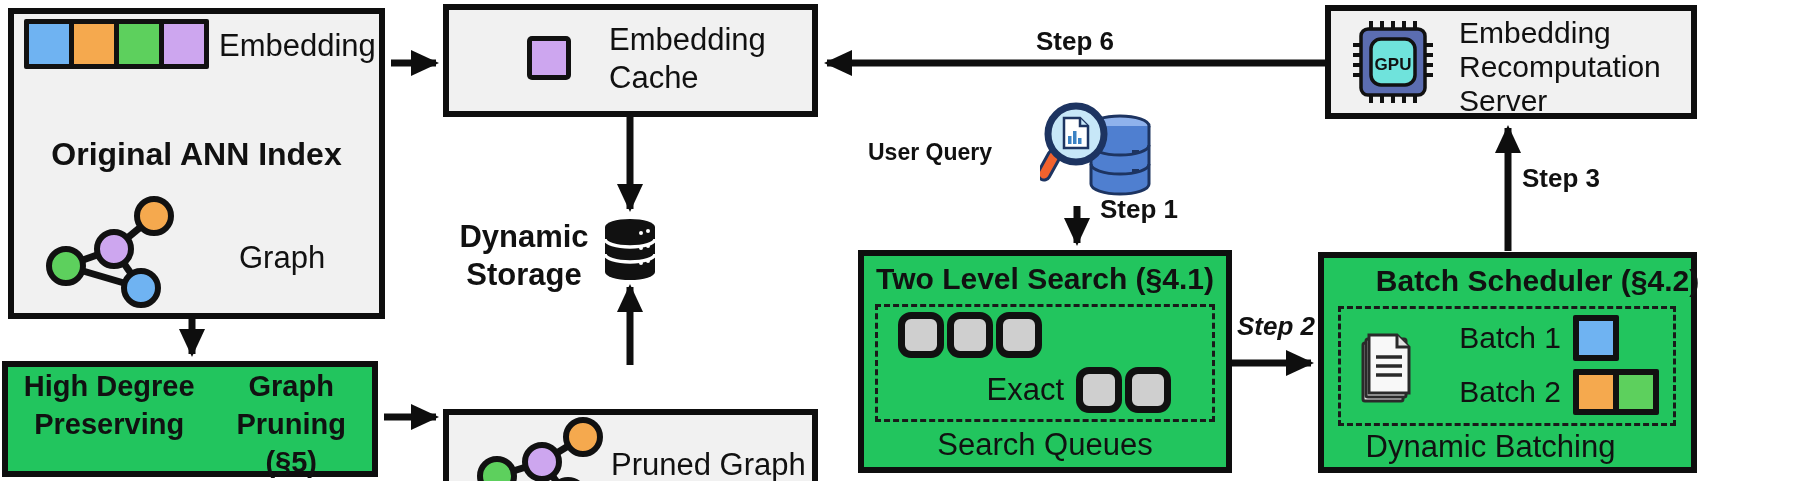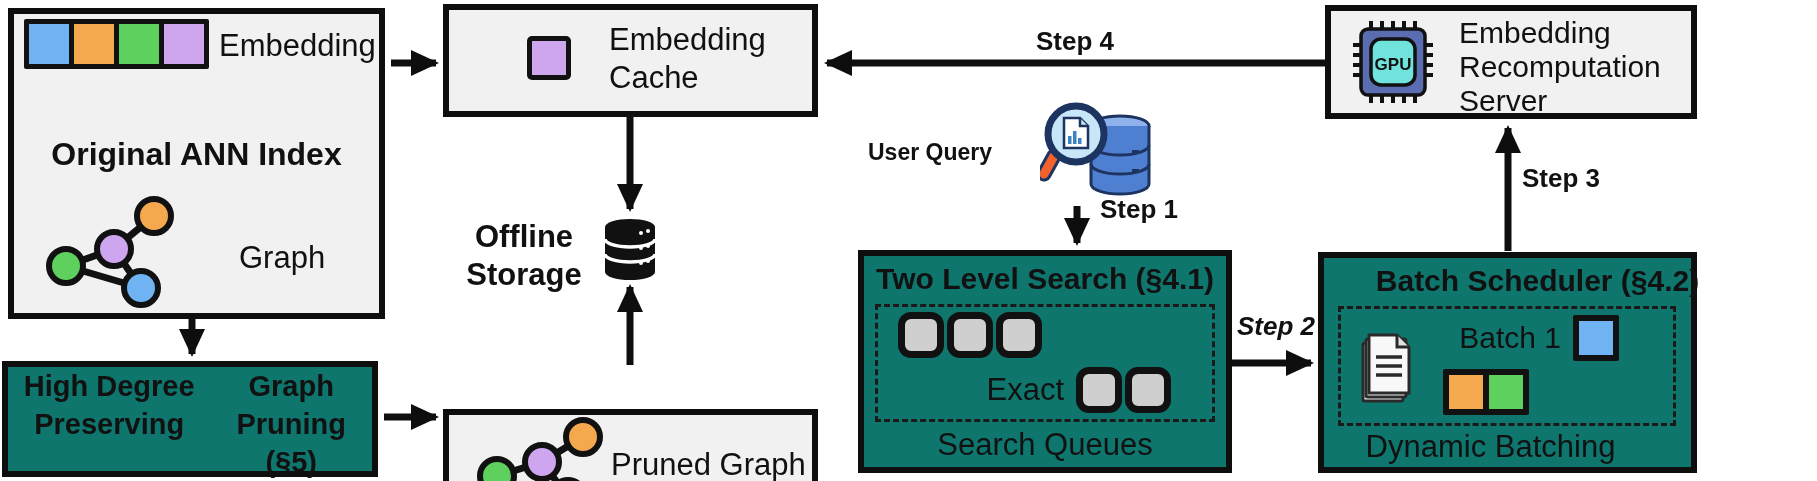--- a/index.html
+++ b/index.html
@@ -1,20 +1,20 @@
 <!DOCTYPE html>
 <html><head>
 <meta charset="utf-8">
 <style>
   html,body{margin:0;padding:0;background:#fff;}
   .stage{position:relative;width:1817px;height:481px;background:#ffffff;
          font-family:"Liberation Sans",sans-serif;color:#111;overflow:hidden;}
   .box{position:absolute;border:6px solid #0e0e0e;box-sizing:border-box;}
   .light{background:#f1f1f1;}
-  .dark{background:#0f766e;}
+  .dark{background:#22c55e;}
   .overlay{position:absolute;left:0;top:0;}
   .lbl{position:absolute;white-space:nowrap;}
   .bold{font-weight:bold;}
   .ctr{text-align:center;}
   
   .sqwrap{display:flex;background:#111;padding:5px;gap:5px;border-radius:2px;}
   .seg{width:40px;height:40px;}
   .bseg{width:34px;height:34px;}
   
   .gwrap{position:absolute;}
@@ -46,21 +46,21 @@
     <line x1="630" y1="365" x2="630" y2="287" stroke="#0e0e0e" stroke-width="7" marker-end="url(#ah)"></line>
     <line x1="1077" y1="206" x2="1077" y2="243" stroke="#0e0e0e" stroke-width="7" marker-end="url(#ah)"></line>
     <line x1="1232" y1="363" x2="1311" y2="363" stroke="#0e0e0e" stroke-width="7" marker-end="url(#ah)"></line>
     <line x1="1508" y1="251" x2="1508" y2="128" stroke="#0e0e0e" stroke-width="7" marker-end="url(#ah)"></line>
     <line x1="1326" y1="63" x2="827" y2="63" stroke="#0e0e0e" stroke-width="7" marker-end="url(#ah)"></line>
   </svg>
 
   <div class="steplbl" style="left:1100px;top:194px;">Step 1</div>
   <div class="steplbl" style="left:1237px;top:311px;font-style:italic;">Step 2</div>
   <div class="steplbl" style="left:1522px;top:163px;">Step 3</div>
-  <div class="steplbl" style="left:1036px;top:26px;">Step 4</div>
+  <div class="steplbl" style="left:1036px;top:26px;">Step 6</div>
 
   <div class="box light" style="left:8px;top:8px;width:377px;height:311px;">
     <div class="sqwrap" style="position:absolute;left:10px;top:5px;">
       <div class="seg" style="background-color: rgb(111, 179, 242);"></div>
       <div class="seg" style="background-color: rgb(245, 169, 78);"></div>
       <div class="seg" style="background-color: rgb(93, 208, 93);"></div>
       <div class="seg" style="background-color: rgb(205, 166, 239);"></div>
     </div>
     <div class="lbl" style="left:205px;top:14px;font-size:31px;">Embedding</div>
     <div class="lbl bold ctr" style="left:0;top:122px;width:365px;font-size:32px;">Original ANN Index</div>
@@ -88,21 +88,21 @@
     <div class="sqwrap" style="position:absolute;left:78px;top:26px;border-radius:5px;">
       <div class="bseg" style="background-color: rgb(205, 166, 239);"></div>
     </div>
     <div class="lbl" style="left:160px;top:11px;font-size:31px;line-height:38px;">
       <div>Embedding</div>
       <div>Cache</div>
     </div>
   </div>
 
   <div class="lbl bold" style="left:450px;top:218px;width:148px;text-align:center;font-size:31px;line-height:38px;">
-    <div>Offline</div>
+    <div>Dynamic</div>
     <div>Storage</div>
   </div>
   <svg class="overlay" style="left:604px;top:218px;" width="52" height="62">
     <ellipse cx="26" cy="9" rx="25" ry="8" fill="#111"></ellipse>
     <rect x="1" y="9" width="50" height="45" fill="#111"></rect>
     <ellipse cx="26" cy="54" rx="25" ry="8" fill="#111"></ellipse>
     <path d="M1,21 A25,8 0 0,0 51,21" stroke="#fff" stroke-width="3.5" fill="none"></path>
     <path d="M1,36 A25,8 0 0,0 51,36" stroke="#fff" stroke-width="3.5" fill="none"></path>
     <circle cx="37" cy="15" r="2" fill="#fff"></circle>
       <circle cx="44" cy="13" r="2" fill="#fff"></circle>
@@ -182,20 +182,21 @@
         <line x1="17" y1="39" x2="43" y2="39" stroke="#2a2a2a" stroke-width="3.5"></line>
         <line x1="17" y1="48" x2="43" y2="48" stroke="#2a2a2a" stroke-width="3.5"></line>
       </svg>
       <div class="qrow" style="left:90px;top:6px;">
         <div class="qlabel" style="width:130px;font-size:30px;">Batch 1</div>
         <div class="sqwrap" style="margin-left:12px;padding:6px;gap:6px;">
           <div class="bseg" style="background-color: rgb(111, 179, 242);"></div>
         </div>
       </div>
       <div class="qrow" style="left:90px;top:60px;">
+        <div class="qlabel" style="width:130px;font-size:30px;">Batch 2</div>
         <div class="sqwrap" style="margin-left:12px;padding:6px;gap:6px;">
           <div class="bseg" style="background-color: rgb(245, 169, 78);"></div>
           <div class="bseg" style="background-color: rgb(93, 208, 93);"></div>
         </div>
       </div>
     </div>
     <div class="lbl ctr" style="left:0;bottom:2px;width:333px;font-size:31px;">Dynamic Batching</div>
   </div>
 
   <div class="box light" style="left:1325px;top:5px;width:372px;height:114px;">

